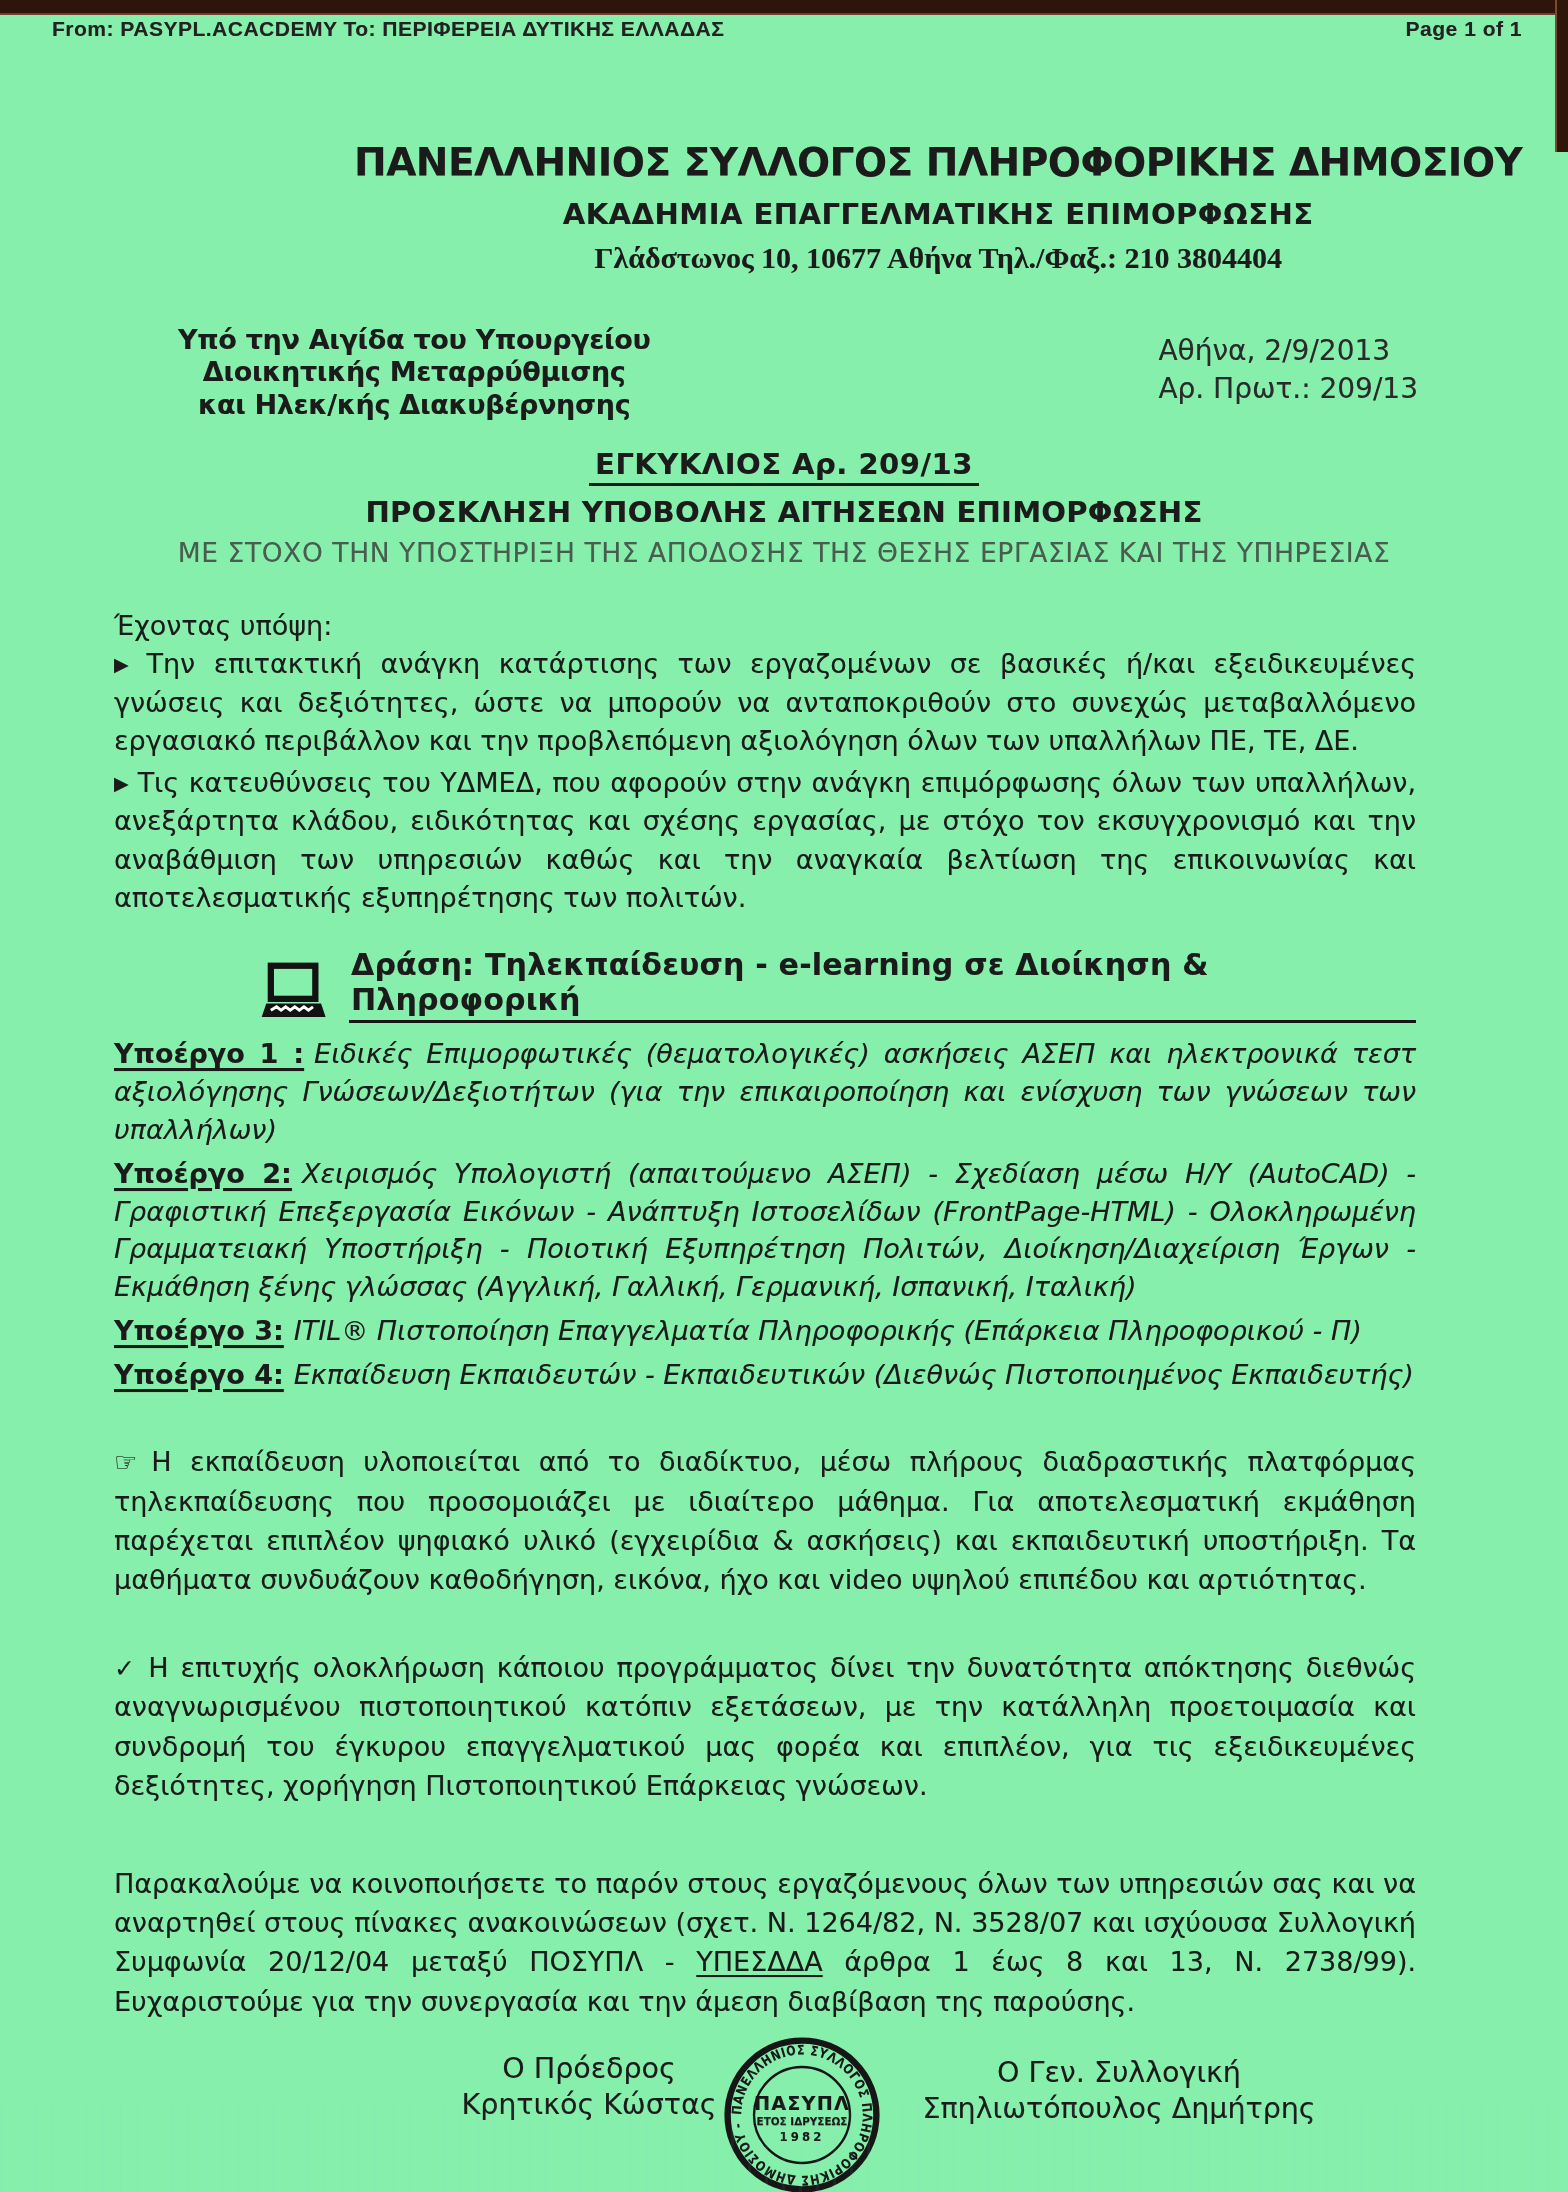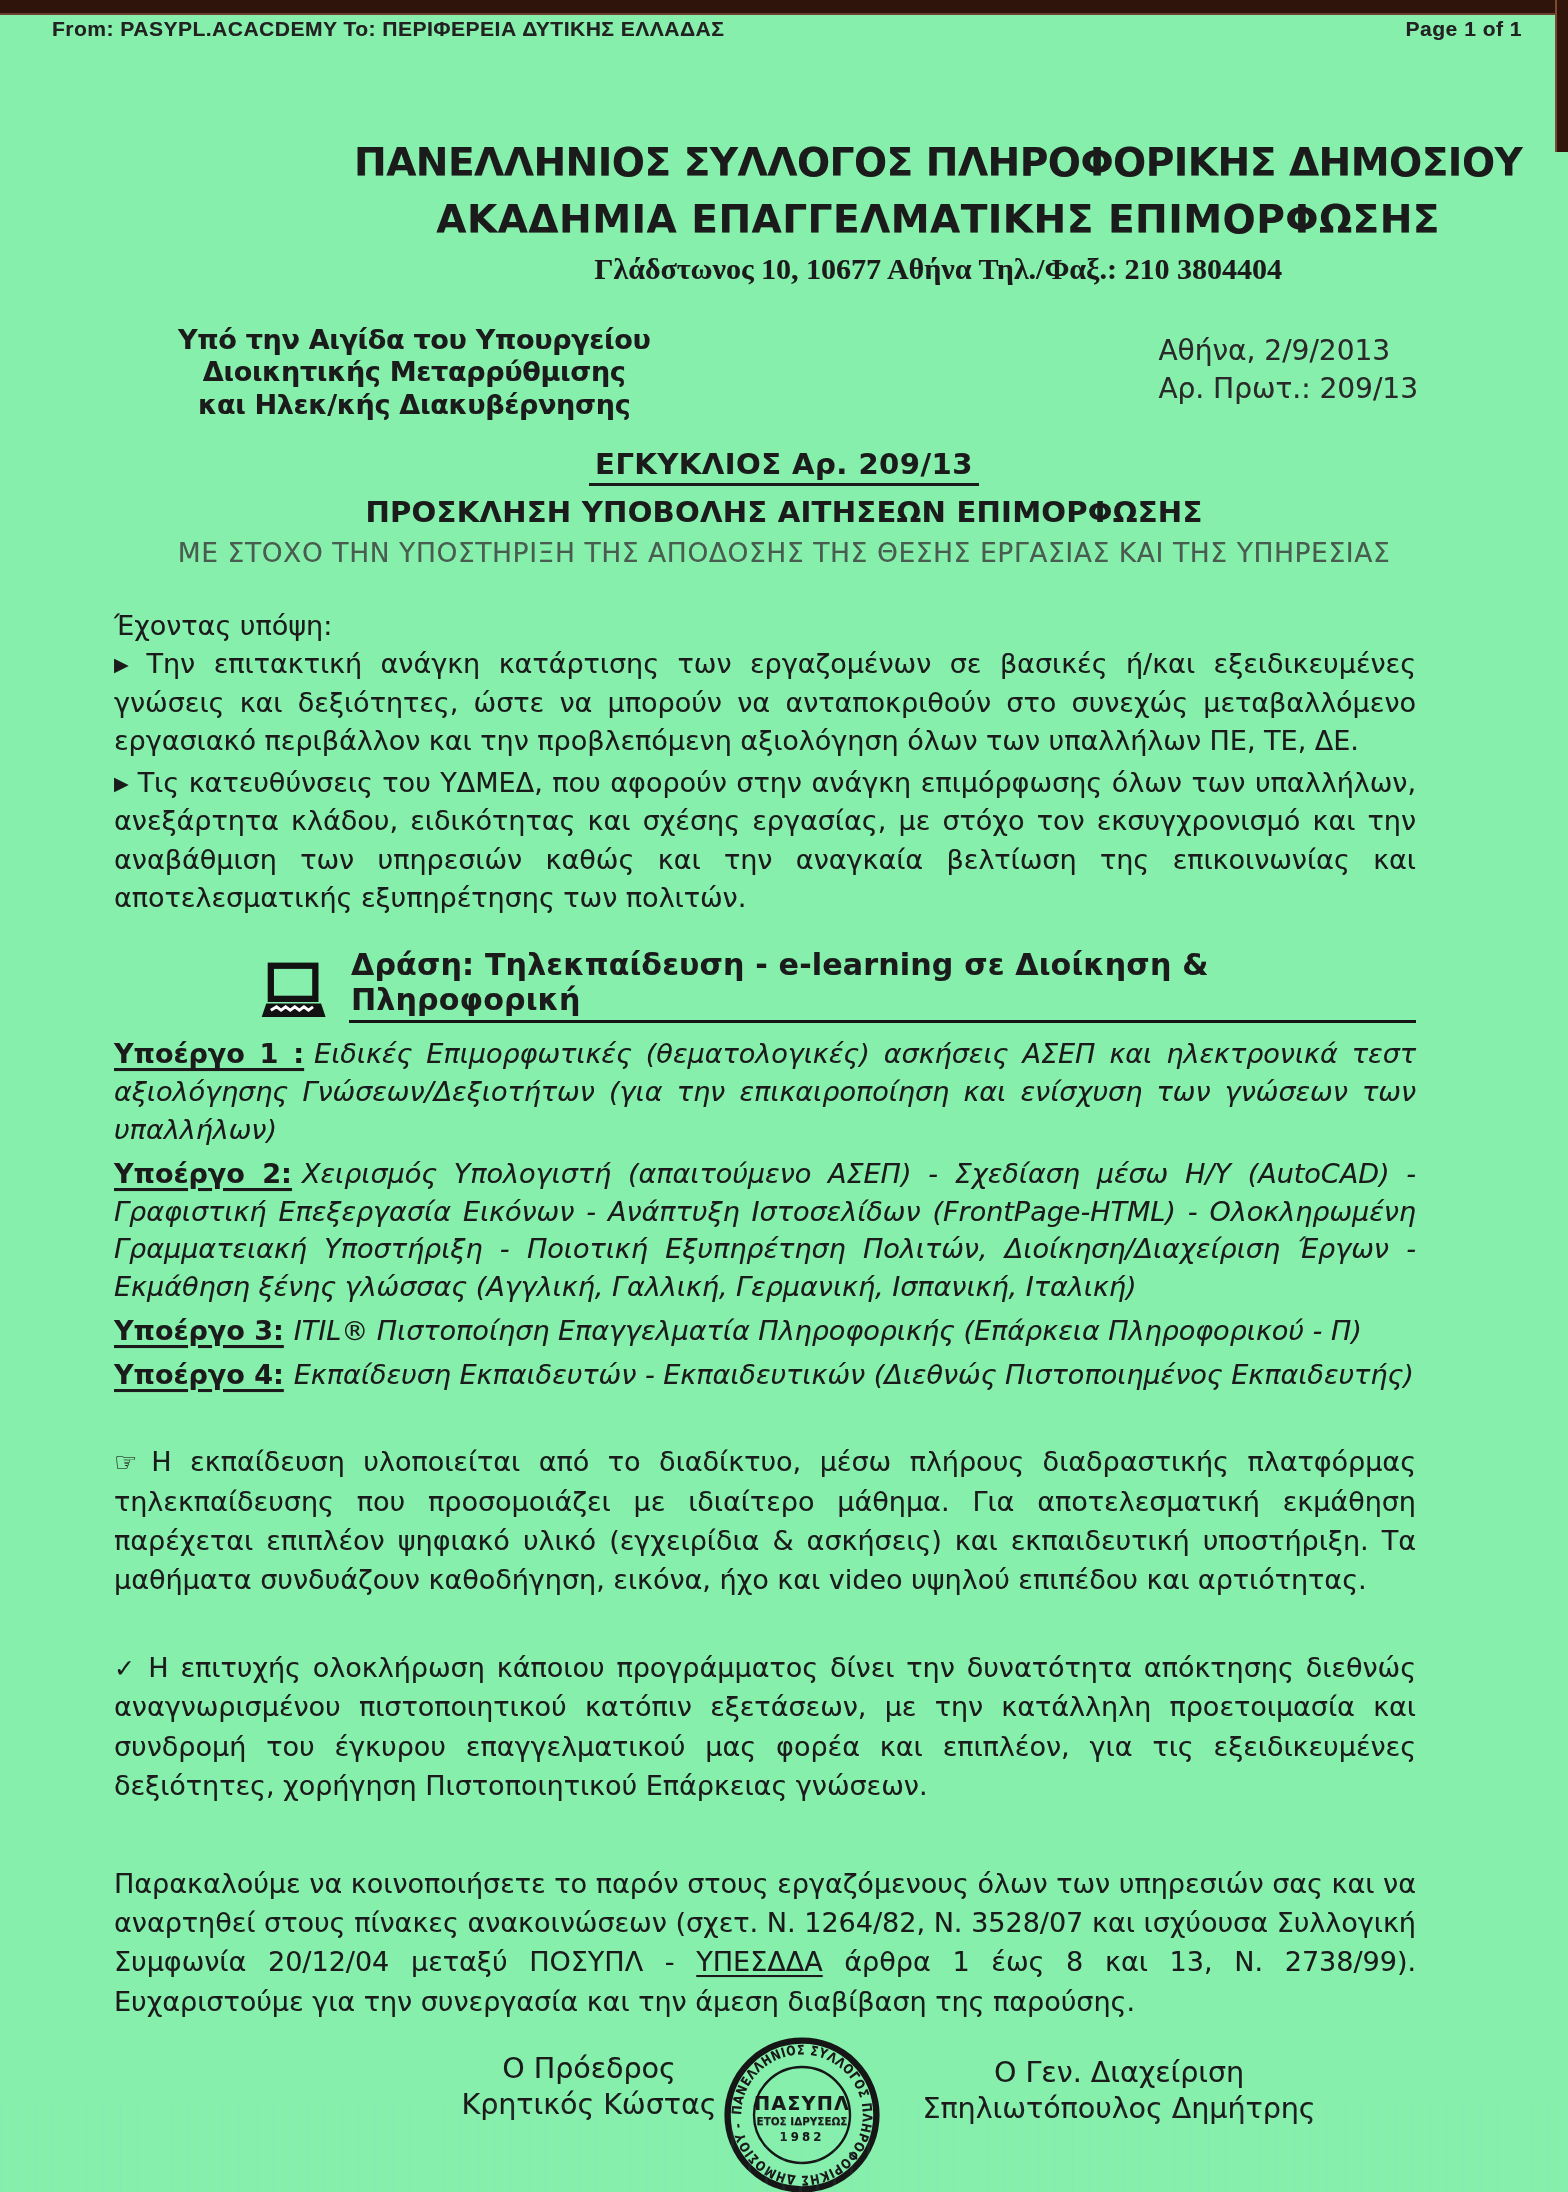--- a/index.html
+++ b/index.html
@@ -14,21 +14,21 @@
   .bottom-streaks{position:absolute;left:0;bottom:0;width:100%;height:90px;pointer-events:none;
     background:repeating-linear-gradient(90deg,rgba(120,210,210,.07) 0 3px,rgba(255,255,255,0) 3px 17px);}
   
   .faxline{position:absolute;top:17px;left:52px;right:46px;display:flex;justify-content:space-between;
     font-family:"Liberation Sans",sans-serif;font-weight:bold;font-size:21px;letter-spacing:.5px;color:#222;}
   
   .letterhead{display:flex;align-items:flex-start;gap:26px;padding:108px 150px 0 328px;}
   .stamp text{font-family:"DejaVu Sans",sans-serif;fill:#181818;}
   .head-text{flex:1;text-align:center;padding-top:32px;}
   .org1{font-size:39px;font-weight:bold;letter-spacing:-.5px;white-space:nowrap;}
-  .org2{font-size:39px;font-weight:bold;margin-top:12px;letter-spacing:.5px;}
+  .org2{font-size:29px;font-weight:bold;margin-top:12px;letter-spacing:.5px;}
   .addr{font-family:"Liberation Serif",serif;font-size:30px;margin-top:10px;white-space:nowrap;font-weight:bold;}
   .emailline{font-family:"Liberation Serif",serif;font-size:29px;margin-top:6px;display:flex;justify-content:center;align-items:center;gap:10px;}
   .u1{border-bottom:2px solid #1b1b1b;text-decoration:underline;}
   .u2{border-bottom:2px solid #1b1b1b;padding:0 6px 1px 10px;}
   .book-icon{margin:0 4px;}
   
   .meta-row{display:flex;justify-content:space-between;align-items:flex-start;padding:10px 150px 0 178px;}
   .aegis{text-align:center;font-weight:bold;font-size:27px;line-height:1.2;letter-spacing:-.3px;}
   .dateblock{font-size:28px;line-height:1.35;padding-top:8px;color:#2a2a2a;}
   
@@ -150,21 +150,21 @@
             <path id="ringB" d="M 24,100 A 76,76 0 1 1 24,100.4" fill="none"></path>
           </defs>
         <text font-size="16.5" font-weight="bold" letter-spacing="1">
           <textPath href="#ringB" textLength="468" lengthAdjust="spacingAndGlyphs">ΠΑΝΕΛΛΗΝΙΟΣ ΣΥΛΛΟΓΟΣ ΠΛΗΡΟΦΟΡΙΚΗΣ ΔΗΜΟΣΙΟΥ -</textPath>
         </text>
         <text x="100" y="94" text-anchor="middle" font-size="24" font-weight="bold" letter-spacing="1.5">ΠΑΣΥΠΛ</text>
         <text x="100" y="113" text-anchor="middle" font-size="13" font-weight="bold">ΕΤΟΣ ΙΔΡΥΣΕΩΣ</text>
         <text x="100" y="132" text-anchor="middle" font-size="14.5" font-weight="bold" letter-spacing="4">1982</text>
       </svg>
       <div class="sig sig-right">
-        <div>Ο Γεν. Διαχείριση</div>
+        <div>Ο Γεν. Συλλογική</div>
         <div>Σπηλιωτόπουλος Δημήτρης</div>
       </div>
     </div>
 
   </div>
 
   <div class="bottom-streaks"></div>
 </div>
 
 </body></html>

